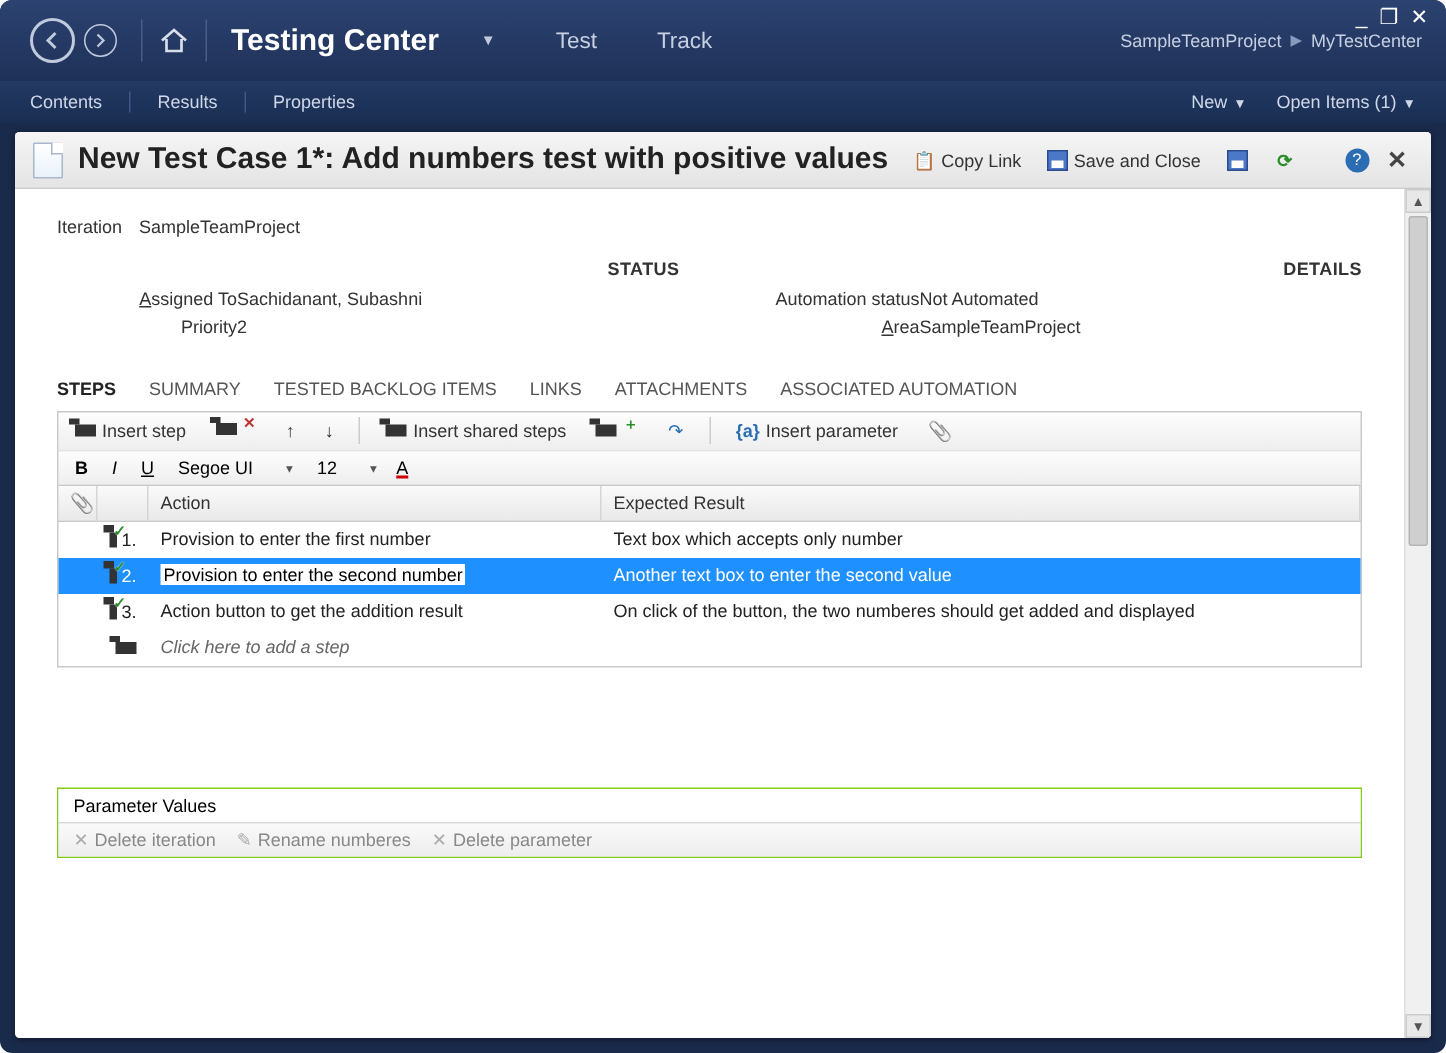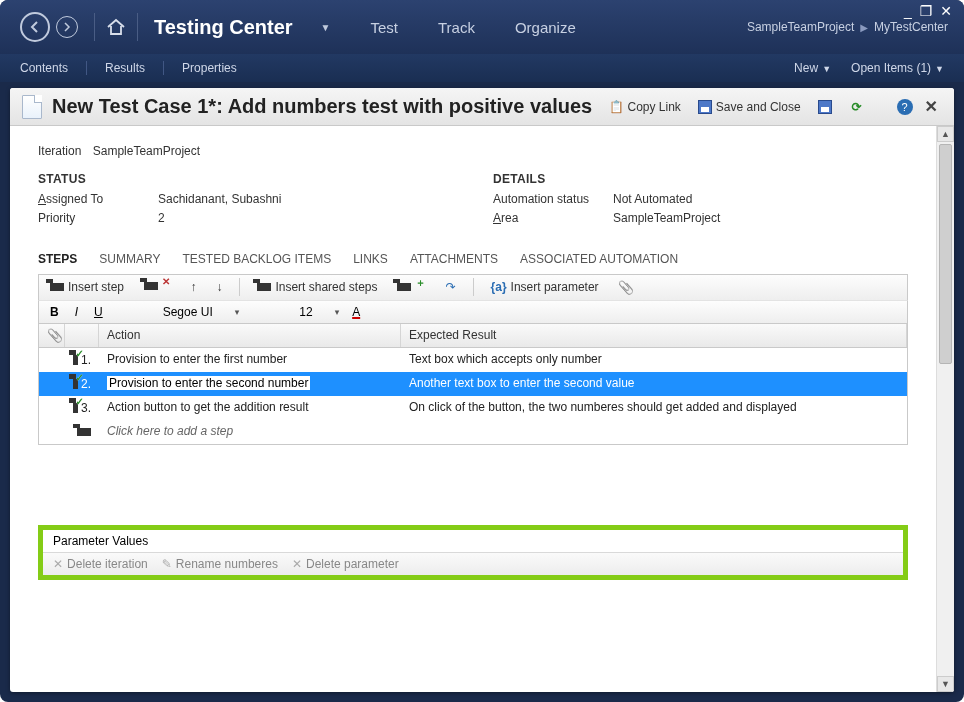--- a/index.html
+++ b/index.html
@@ -51,21 +51,21 @@
   .form-col { flex: 1; padding: 18px 28px 10px 28px; overflow-y: auto; }
   .scrollbar { width: 18px; background: #f0f0f0; border-left: 1px solid #ddd; position: relative; }
   .scroll-btn { height: 16px; background:#e8e8e8; border:1px solid #ccc; display:flex; align-items:center; justify-content:center; font-size:9px; color:#555; }
   .scroll-thumb { position: absolute; top: 18px; left: 2px; right: 2px; height: 220px; background: #cfcfcf; border:1px solid #b5b5b5; border-radius:2px; }
 
   h2.case-title { font-size: 18px; font-weight: 400; color: #222; margin-bottom: 8px; }
   .iter-row { font-size: 12px; color: #333; margin-bottom: 14px; }
   .iter-row .lbl { color: #333; margin-right: 8px; }
 
   .meta-cols { display: flex; gap: 40px; margin-bottom: 18px; }
-  .meta-col { flex: 1; }
+  .meta-col { flex: 1; text-align: right; }
   .meta-head { font-size: 12px; font-weight: 700; color: #333; margin-bottom: 6px; letter-spacing: 0.3px; }
   .meta-row { display: flex; font-size: 12px; color: #333; margin-bottom: 5px; }
   .meta-row .k { width: 120px; color: #333; }
 
   .tabs-row { display: flex; gap: 22px; font-size: 12px; color: #555; border-bottom: 0 solid #ddd; margin-bottom: 4px; }
   .tabs-row .t { padding: 4px 0; cursor: pointer; }
   .tabs-row .t.active { font-weight: 700; color: #222; }
 
   .toolbar { border: 1px solid #c9c9c9; border-bottom: none; background: linear-gradient(#fdfdfd, #eee); display: flex; align-items: flex-start; padding: 3px 8px; gap: 14px; font-size: 12px; color: #333; }
   .tbtn { display: flex; align-items: center; gap: 4px; cursor: pointer; padding: 2px 3px; }
@@ -76,21 +76,21 @@
   .arrow-up::before { content:'↑'; }
   .arrow-down::before { content:'↓'; }
   .redo::before { content:'↷'; color:#2a6db3; }
   .param-ico { color:#2a6db3; font-weight:bold; }
   .clip-ico::before { content:'📎'; font-size: 13px; filter: grayscale(1); }
 
   .fmt-bar { border: 1px solid #c9c9c9; border-top: 1px solid #e3e3e3; border-bottom: none; background: linear-gradient(#fdfdfd, #eee); display: flex; align-items: center; padding: 3px 8px; gap: 10px; font-size: 12px; }
   .fmt-bar .b { font-weight: bold; cursor:pointer; padding:0 3px;}
   .fmt-bar .i { font-style: italic; cursor:pointer; padding:0 3px;}
   .fmt-bar .u { text-decoration: underline; cursor:pointer; padding:0 3px;}
-  .fmt-bar .dd { border: 1px solid transparent; padding: 0 2px; display:flex; align-items:center; gap:22px; cursor:pointer;margin-left:44px; }
+  .fmt-bar .dd { border: 1px solid transparent; padding: 0 2px; display:flex; align-items:center; gap:22px; cursor:pointer; }
   .fmt-bar .dd .car { font-size:9px; color:#555; }
   .fontcolor { text-decoration: underline; text-decoration-color: #c00; text-decoration-thickness: 2px; cursor:pointer; }
 
   .grid-head { border: 1px solid #c9c9c9; background: linear-gradient(#fafafa, #e9e9e9); display: flex; font-size: 12px; color: #333; }
   .grid-head .c { padding: 4px 8px; border-right: 1px solid #d5d5d5; }
   .col-att { width: 26px; text-align:center; }
   .col-ico { width: 34px; }
   .col-act { flex: 0 0 302px; }
   .col-exp { flex: 1; }
 
@@ -98,21 +98,21 @@
   .grow { display: flex; font-size: 12px; color: #222; align-items: stretch; min-height: 24px; }
   .grow .c { padding: 4px 8px; }
   .grow .col-att { text-align:center; }
   .grow.sel { background: #1e90ff; color: #fff; }
   .grow.sel .col-act span { background: #fff; color:#000; padding: 0 2px; }
   .placeholder-step { font-style: italic; color: #666; }
   .chk-ico { width:14px; height:10px; background:#333; position:relative; display:inline-block; }
   .chk-ico::before { content:''; position:absolute; width:7px; height:5px; background:#333; left:-4px; top:-5px; }
   .chk-ico::after { content:'✓'; color:#2a8d2a; position:absolute; right:-6px; top:-7px; font-size:10px; font-weight:bold; text-shadow: 0 0 1px #fff; }
 
-  .param-section { margin-top: 80px; border: 5px solid #84cc16; }
+  .param-section { margin-top: 80px; border: 1px solid #84cc16; }
   .param-title { font-size: 12px; padding: 4px 10px; background:#fff; }
   .param-bar { border-top: 1px solid #d9d9d9; background: linear-gradient(#fafafa,#ededed); display:flex; gap: 14px; padding: 4px 10px; font-size: 12px; color: #888; }
   .param-bar .pbtn { display:flex; align-items:center; gap:4px; cursor:not-allowed; }
   .gray-ico { color:#aaa; }
 
   svg { display:block; }
 </style>
 </head>
 <body>
 
@@ -144,23 +144,20 @@
     <div class="nav-divider"></div>
     <span class="app-title">Testing Center</span>
     <span class="app-dd">▼</span>
 
     <div class="rib-tabs">
       <div class="rib-tab">
           <span>Test</span>
         </div>
       <div class="rib-tab">
           <span>Track</span>
-        </div>
-      <div class="rib-tab">
-          <span>Organize</span>
         </div>
     </div>
 
     <div class="rib-right">
       <span>SampleTeamProject</span>
       <span class="sep">▶</span>
       <span>MyTestCenter</span>
     </div>
   </div>
 

